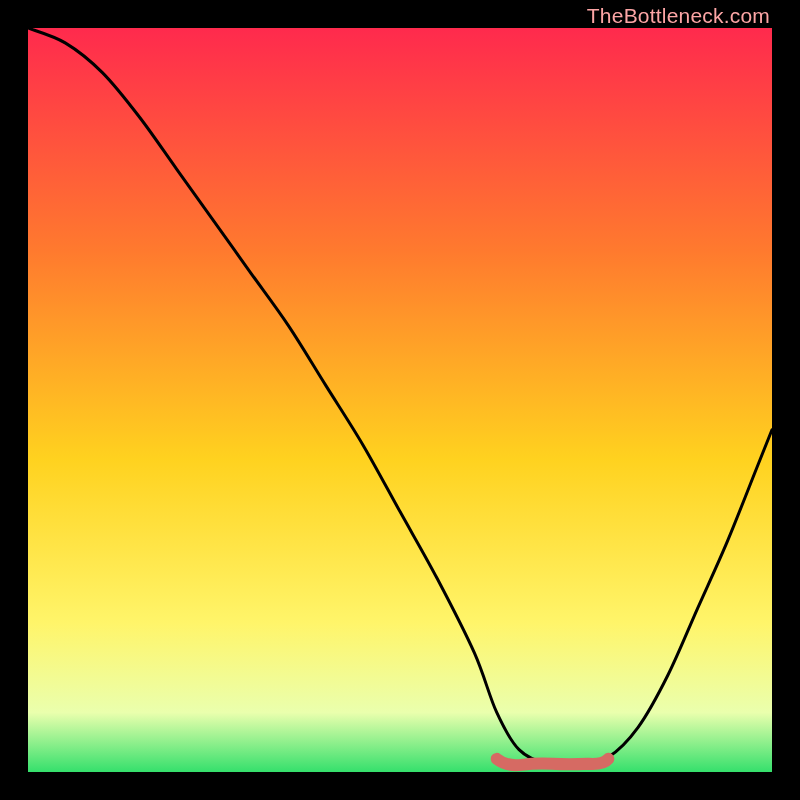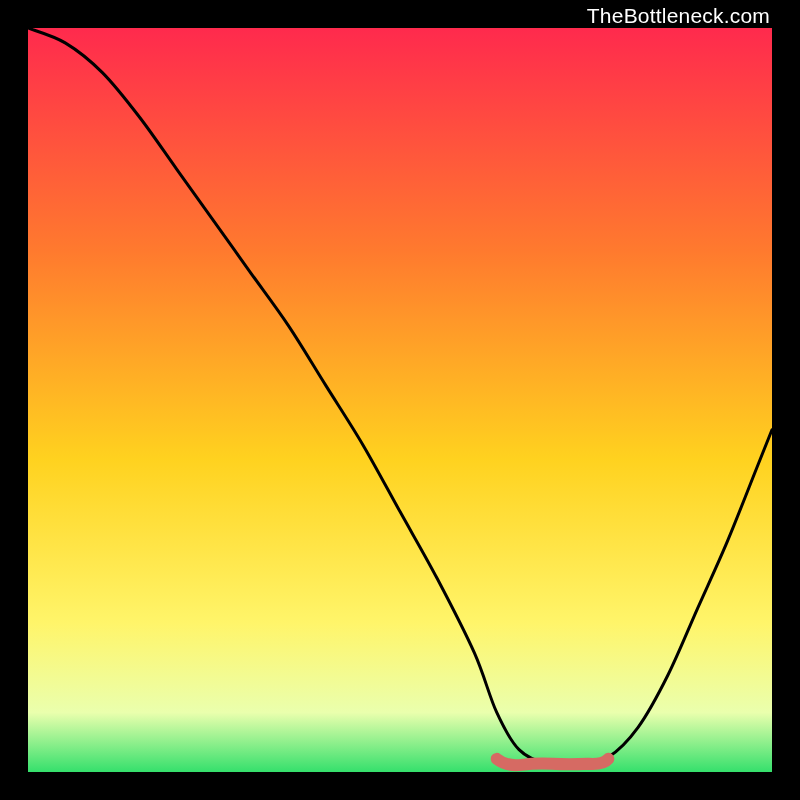--- a/index.html
+++ b/index.html
@@ -24,21 +24,21 @@
     top: 0;
     width: 744px;
     height: 744px;
   }
   .watermark {
     position: absolute;
     top: 4px;
     right: 30px;
     font-family: Arial, Helvetica, sans-serif;
     font-size: 21px;
-    color: #ffffff;
+    color: #fca5a5;
     letter-spacing: 0.2px;
   }
 </style>
 </head>
 <body>
 
 <div class="frame">
   <svg class="plot" viewBox="0 0 744 744" preserveAspectRatio="none">
     <defs>
       <linearGradient id="bgGrad" x1="0" y1="0" x2="0" y2="1">

